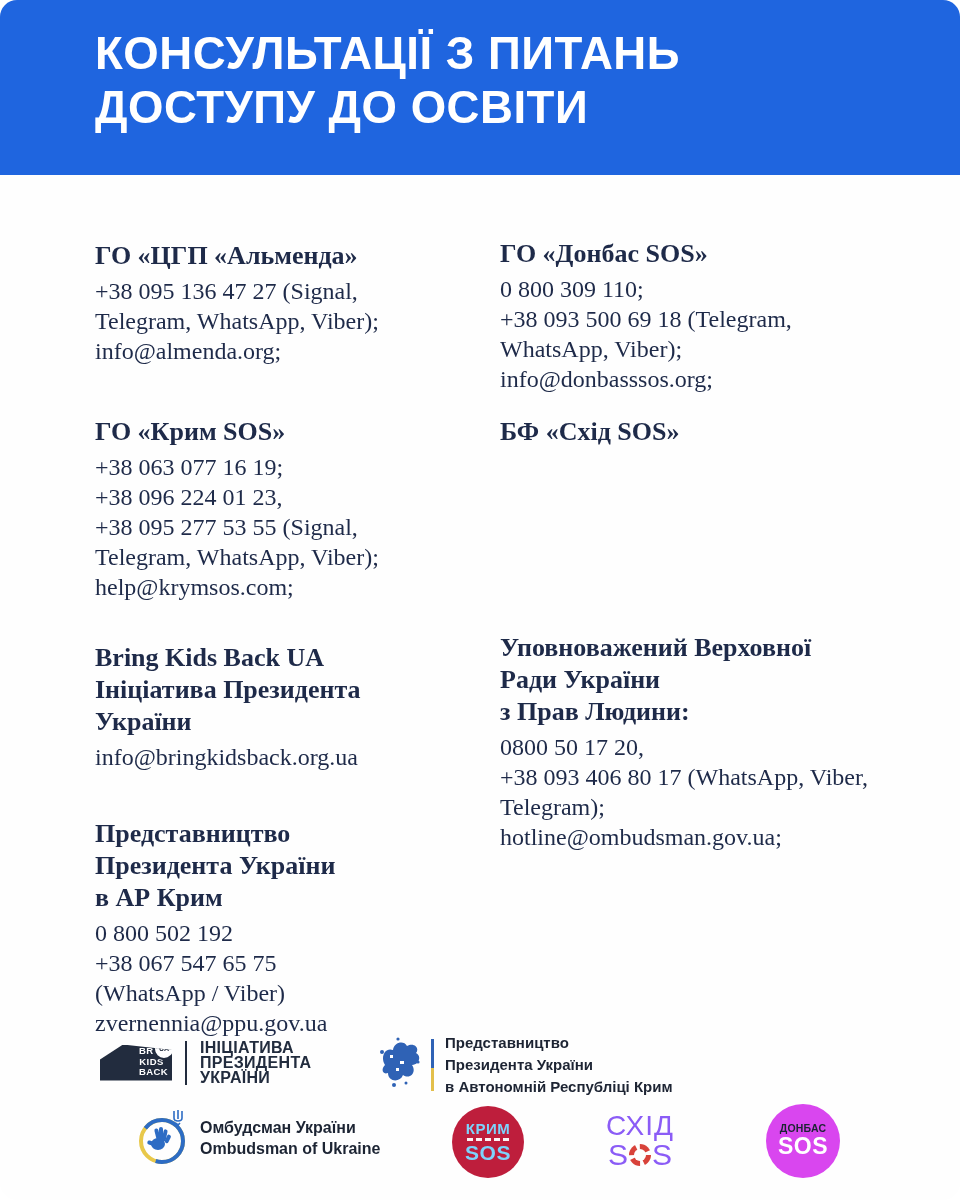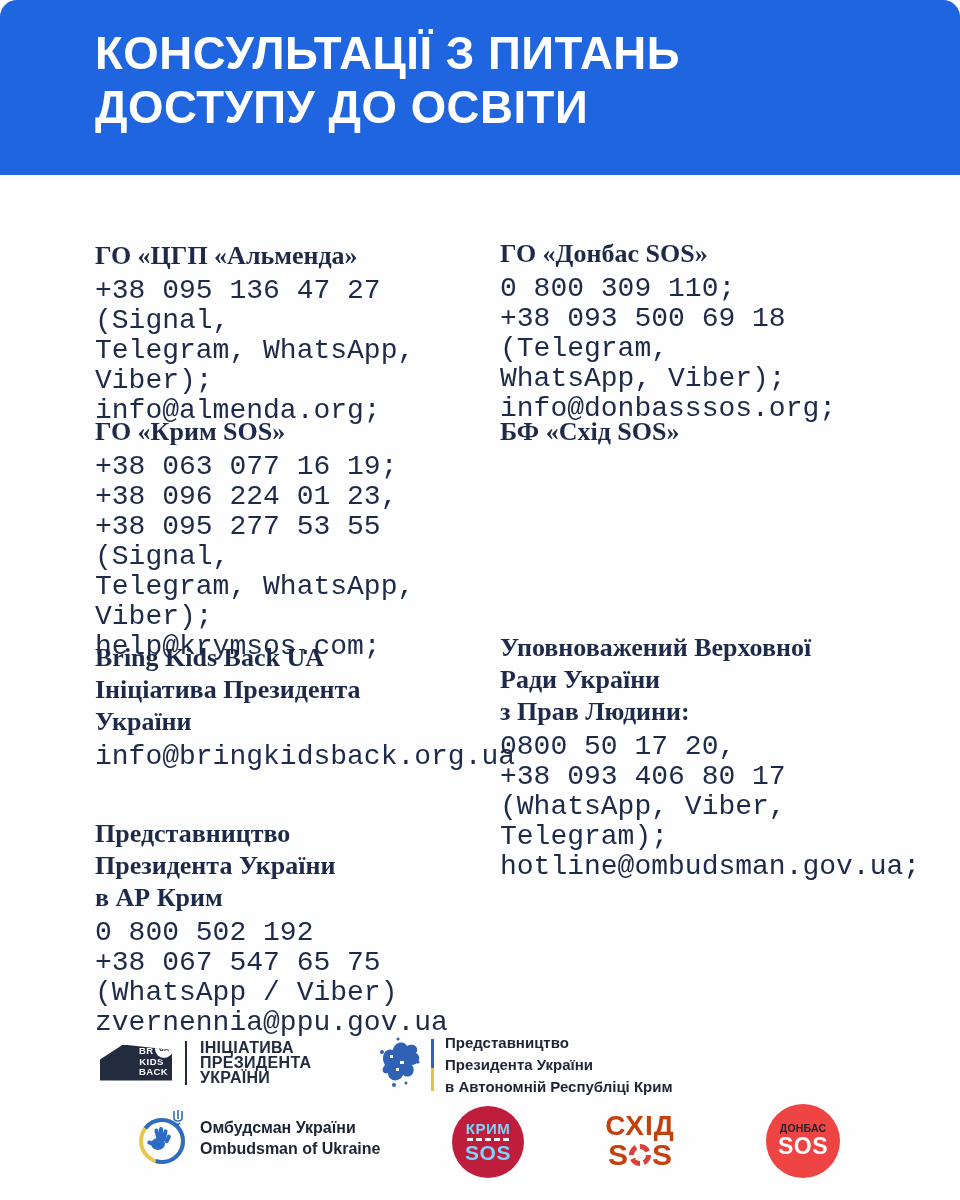--- a/index.html
+++ b/index.html
@@ -6,21 +6,21 @@
   .page{position:relative;width:960px;height:1200px;background:#fefefe;overflow:hidden;
         font-family:"Liberation Serif",serif;color:#1e2a49;border-radius:17px;}
   
   .header{position:absolute;left:0;top:0;width:960px;height:175px;background:#1f65df;}
   .header h1{position:absolute;left:95px;top:26px;margin:0;color:#ffffff;
     font-family:"Liberation Sans",sans-serif;font-weight:bold;font-size:47px;line-height:54px;
     letter-spacing:0.5px;white-space:pre-line;transform:scaleX(.97);transform-origin:0 0;}
   
   .cblock{position:absolute;margin-top:28px;}
   .cblock .t{font-weight:bold;font-size:26px;line-height:32px;white-space:pre-line;}
-  .cblock .b{font-size:28px;line-height:30px;white-space:pre-line;margin-top:4px;font-family:Liberation Mono, monospace;}
+  .cblock .b{font-size:24px;line-height:30px;white-space:pre-line;margin-top:4px;}
   .col-left{left:95px;width:400px;}
   .col-right{left:500px;width:440px;}
   
   .fgroup{position:absolute;display:flex;align-items:center;}
   
   .bkb-badge{position:relative;width:72px;height:36px;background:#222c3e;
     clip-path:polygon(0 42%,32% 0,100% 15%,100% 100%,0 100%);}
   .bkb-badge .txt{position:absolute;left:0;right:8px;bottom:3px;text-align:center;color:#fff;
     font-family:"Liberation Sans",sans-serif;font-weight:bold;font-size:9.5px;line-height:10.5px;
     letter-spacing:.4px;white-space:pre-line;padding-left:39px;}
@@ -40,27 +40,27 @@
   
   .omb-label{font-family:"Liberation Sans",sans-serif;font-weight:bold;font-size:16px;
     line-height:21px;color:#1c2433;margin-left:10px;white-space:pre-line;}
   
   .sos-circle{border-radius:50%;display:flex;flex-direction:column;align-items:center;
     justify-content:center;font-family:"Liberation Sans",sans-serif;font-weight:bold;}
   .krym{position:absolute;left:452px;top:1106px;width:72px;height:72px;background:#be1e3c;color:#7dd3fc;}
   .krym .l1{font-size:15px;letter-spacing:.5px;}
   .krym .dash{width:42px;border-top:3px dashed rgba(255,255,255,.95);margin:1px 0 0;}
   .krym .l2{font-size:21px;letter-spacing:.5px;}
-  .skhid{position:absolute;left:598px;top:1112px;width:84px;text-align:center;color:#c2410c;
-    font-family:"Liberation Sans",sans-serif;font-weight:bold;}
+  .skhid{position:absolute;left:598px;top:1112px;width:84px;text-align:center;color:#8b5cf6;
+    font-family:"Liberation Sans",sans-serif;font-weight:normal;}
   .skhid .l1{font-size:28px;line-height:28px;letter-spacing:1px;}
   .skhid .l2{font-size:30px;line-height:30px;display:flex;align-items:center;justify-content:center;}
   .skhid .ring{display:inline-block;width:22px;height:22px;border:5px dashed #d8423a;
     border-radius:50%;box-sizing:border-box;margin:0 1px;}
-  .donbas{position:absolute;left:766px;top:1104px;width:74px;height:74px;background:#ef4444;}
+  .donbas{position:absolute;left:766px;top:1104px;width:74px;height:74px;background:#d946ef;}
   .donbas .l1{font-size:10.5px;color:#1c2433;letter-spacing:.2px;}
   .donbas .l2{font-size:23px;color:#fff;margin-top:-1px;letter-spacing:.5px;}
 </style>
 </head>
 <body>
 
 <div class="page">
 
   <div class="header">
     <h1>КОНСУЛЬТАЦІЇ З ПИТАНЬ

